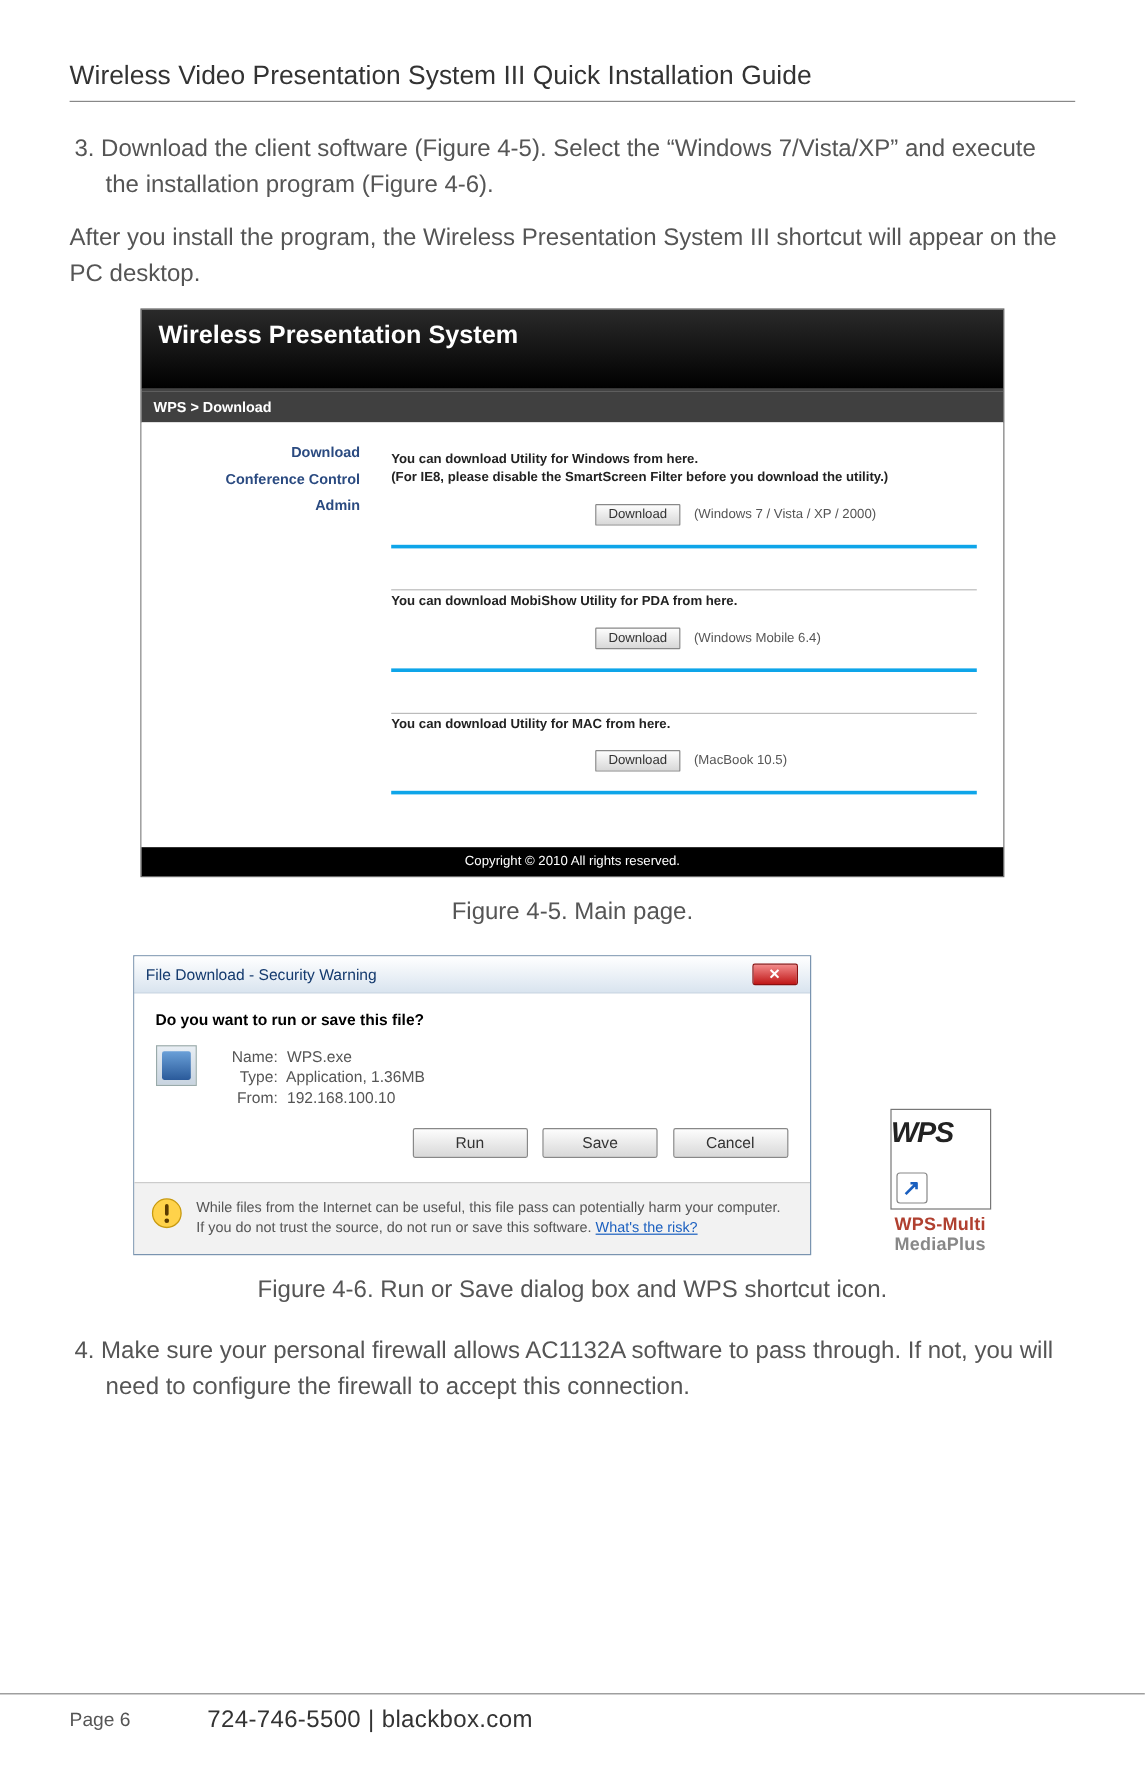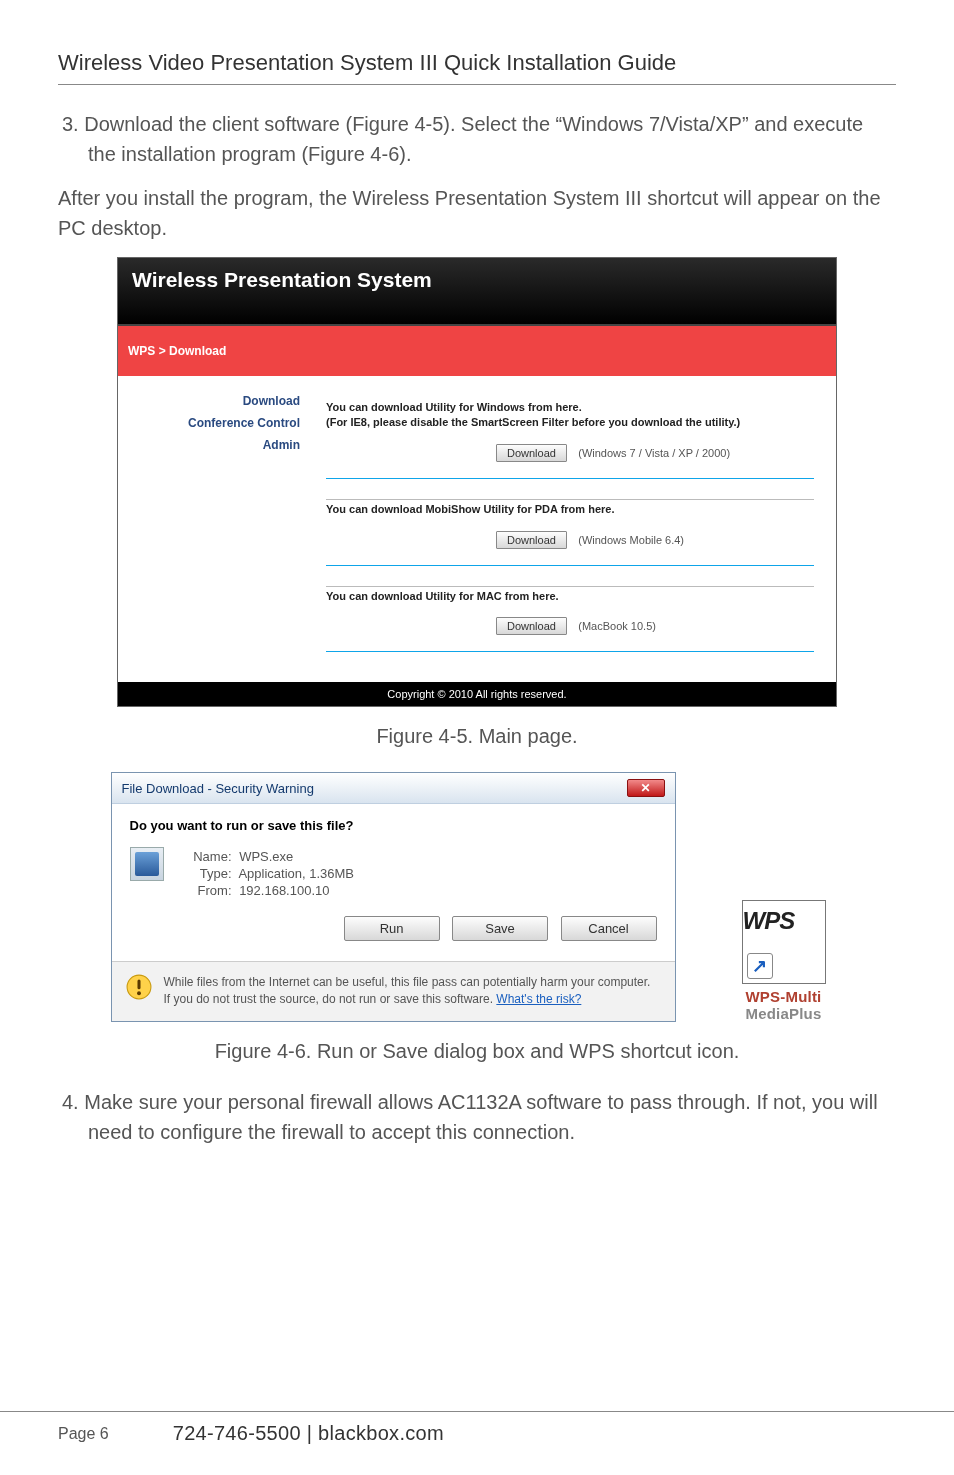--- a/index.html
+++ b/index.html
@@ -52,25 +52,25 @@
   }
   .wps-titlebar {
     background: linear-gradient(#2a2a2a,#000);
     color: #fff;
     font-size: 21px;
     font-weight: 700;
     padding: 10px 14px 32px 14px;
     border-bottom: 2px solid #444;
   }
   .wps-breadcrumb {
-    background: #ef4444;
+    background: #404040;
     color: #fff;
     font-size: 12px;
     font-weight: 700;
-    padding: 18px 10px;
+    padding: 6px 10px;
   }
   .wps-body {
     display: flex;
     background: #fff;
   }
   .wps-side {
     width: 200px;
     padding: 14px 8px;
     font-size: 12px;
     color: #b0b0b0;
@@ -84,22 +84,22 @@
     color: #2a4a80;
   }
   .wps-main {
     flex: 1;
     padding: 22px 22px 10px 8px;
     font-size: 12px;
     color: #333;
   }
   .wps-section {
     border-top: 1px solid #bbb;
-    border-bottom: 1px solid #0ea5e9;
-    margin-bottom: 20px;
+    border-bottom: 3px solid #0ea5e9;
+    margin-bottom: 34px;
     padding-bottom: 16px;
   }
   .wps-section:first-child { border-top: none; }
   .wps-text {
     font-weight: 700;
     font-size: 11px;
     color: #222;
     padding: 2px 0 14px 0;
     line-height: 1.35;
   }

